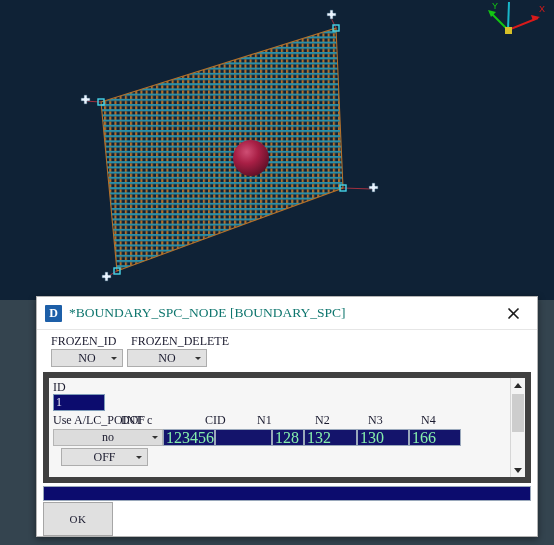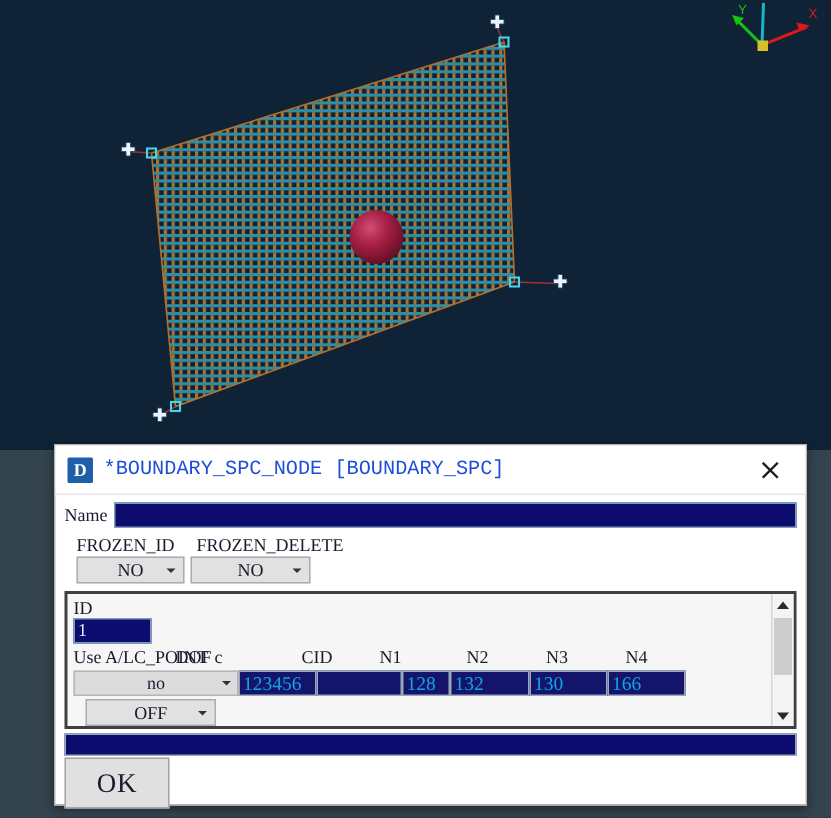--- a/index.html
+++ b/index.html
@@ -78,23 +78,23 @@
     left: 0; right: 0; top: 0; bottom: 0;
     color: #ffffff;
     font-family: "Liberation Serif", serif;
     font-weight: bold;
     font-size: 12px;
     line-height: 17px;
     text-align: center;
   }
   #title-text {
     flex: 1 1 auto;
-    font-family: Liberation Mono, monospace;
+    font-family: Liberation Serif, serif;
     font-size: 13.5px;
-    color: #1d4ed8;
+    color: #0f766e;
     white-space: nowrap;
     overflow: hidden;
   }
   #close-btn {
     width: 40px; height: 28px;
     flex: 0 0 40px;
     display: flex;
     align-items: center;
     justify-content: center;
     cursor: pointer;
@@ -177,21 +177,21 @@
     border-left: 3px solid transparent;
     border-right: 3px solid transparent;
     border-top: 3px solid #333;
   }
   #frozen-id-combo { width: 72px; margin-right: 4px; }
   #frozen-del-combo { width: 80px; }
 
   
   #scroll-panel {
     flex: 1 1 auto;
-    border: 2px solid #404040;
+    border: 6px solid #404040;
     background: #f6f6f6;
     box-sizing: border-box;
     display: flex;
     min-height: 0;
     margin-bottom: 3px;
   }
   #panel-content {
     flex: 1 1 auto;
     padding: 2px 4px 0 4px;
     overflow: hidden;
@@ -266,23 +266,23 @@
   }
   #use-combo .arrow {
     position:absolute; right:4px; top:50%; margin-top:-1.5px;
     width:0;height:0;border-left:3px solid transparent;border-right:3px solid transparent;border-top:3px solid #333;
   }
   .cellfield {
     background: #14146b;
     border: 1px solid #9aa8bb;
     box-sizing: border-box;
     height: 17px;
-    color: #0ea5e9;
-    font-family: "Liberation Serif", serif;
-    font-size: 13px;
+    color: #86efac;
+    font-family: "Liberation Serif", serif;
+    font-size: 16px;
     line-height: 15px;
     padding: 0 2px;
     overflow: hidden;
     white-space: nowrap;
     cursor: text;
   }
 
   #bd-label { display:block; height: 14px; }
   #bd-combo { width: 87px; margin-left: 8px; }
 
@@ -308,21 +308,21 @@
   .pushbtn {
     background: #e0e0e0;
     border: 1px solid #a6a6a6;
     box-sizing: border-box;
     height: 34px;
     min-width: 70px;
     display: flex;
     align-items: center;
     justify-content: center;
     font-family: "Liberation Serif", serif;
-    font-size: 18px;
+    font-size: 11px;
     color: #1a1a2e;
     cursor: pointer;
     letter-spacing: 0.5px;
   }
 </style>
 </head>
 <body>
 
 <div id="app">
 
@@ -393,24 +393,20 @@
       <div id="close-btn">
         <svg width="13" height="13" viewBox="0 0 13 13">
           <line x1="1.5" y1="1.5" x2="11.5" y2="11.5" stroke="#1b1b1b" stroke-width="1.6"></line>
           <line x1="11.5" y1="1.5" x2="1.5" y2="11.5" stroke="#1b1b1b" stroke-width="1.6"></line>
         </svg>
       </div>
     </div>
 
     <div id="dialog-body">
 
-      <div id="name-row">
-        <span id="name-label" class="lbl">Name</span>
-        <div id="name-field" class="navyfield"></div>
-      </div>
 
       <div id="frozen-labels">
         <span class="lbl">FROZEN_ID</span>
         <span class="lbl">FROZEN_DELETE</span>
       </div>
       <div id="frozen-selects">
         <div id="frozen-id-combo" class="combo">
           <span>NO</span>
           <span class="arrow"></span>
         </div>

